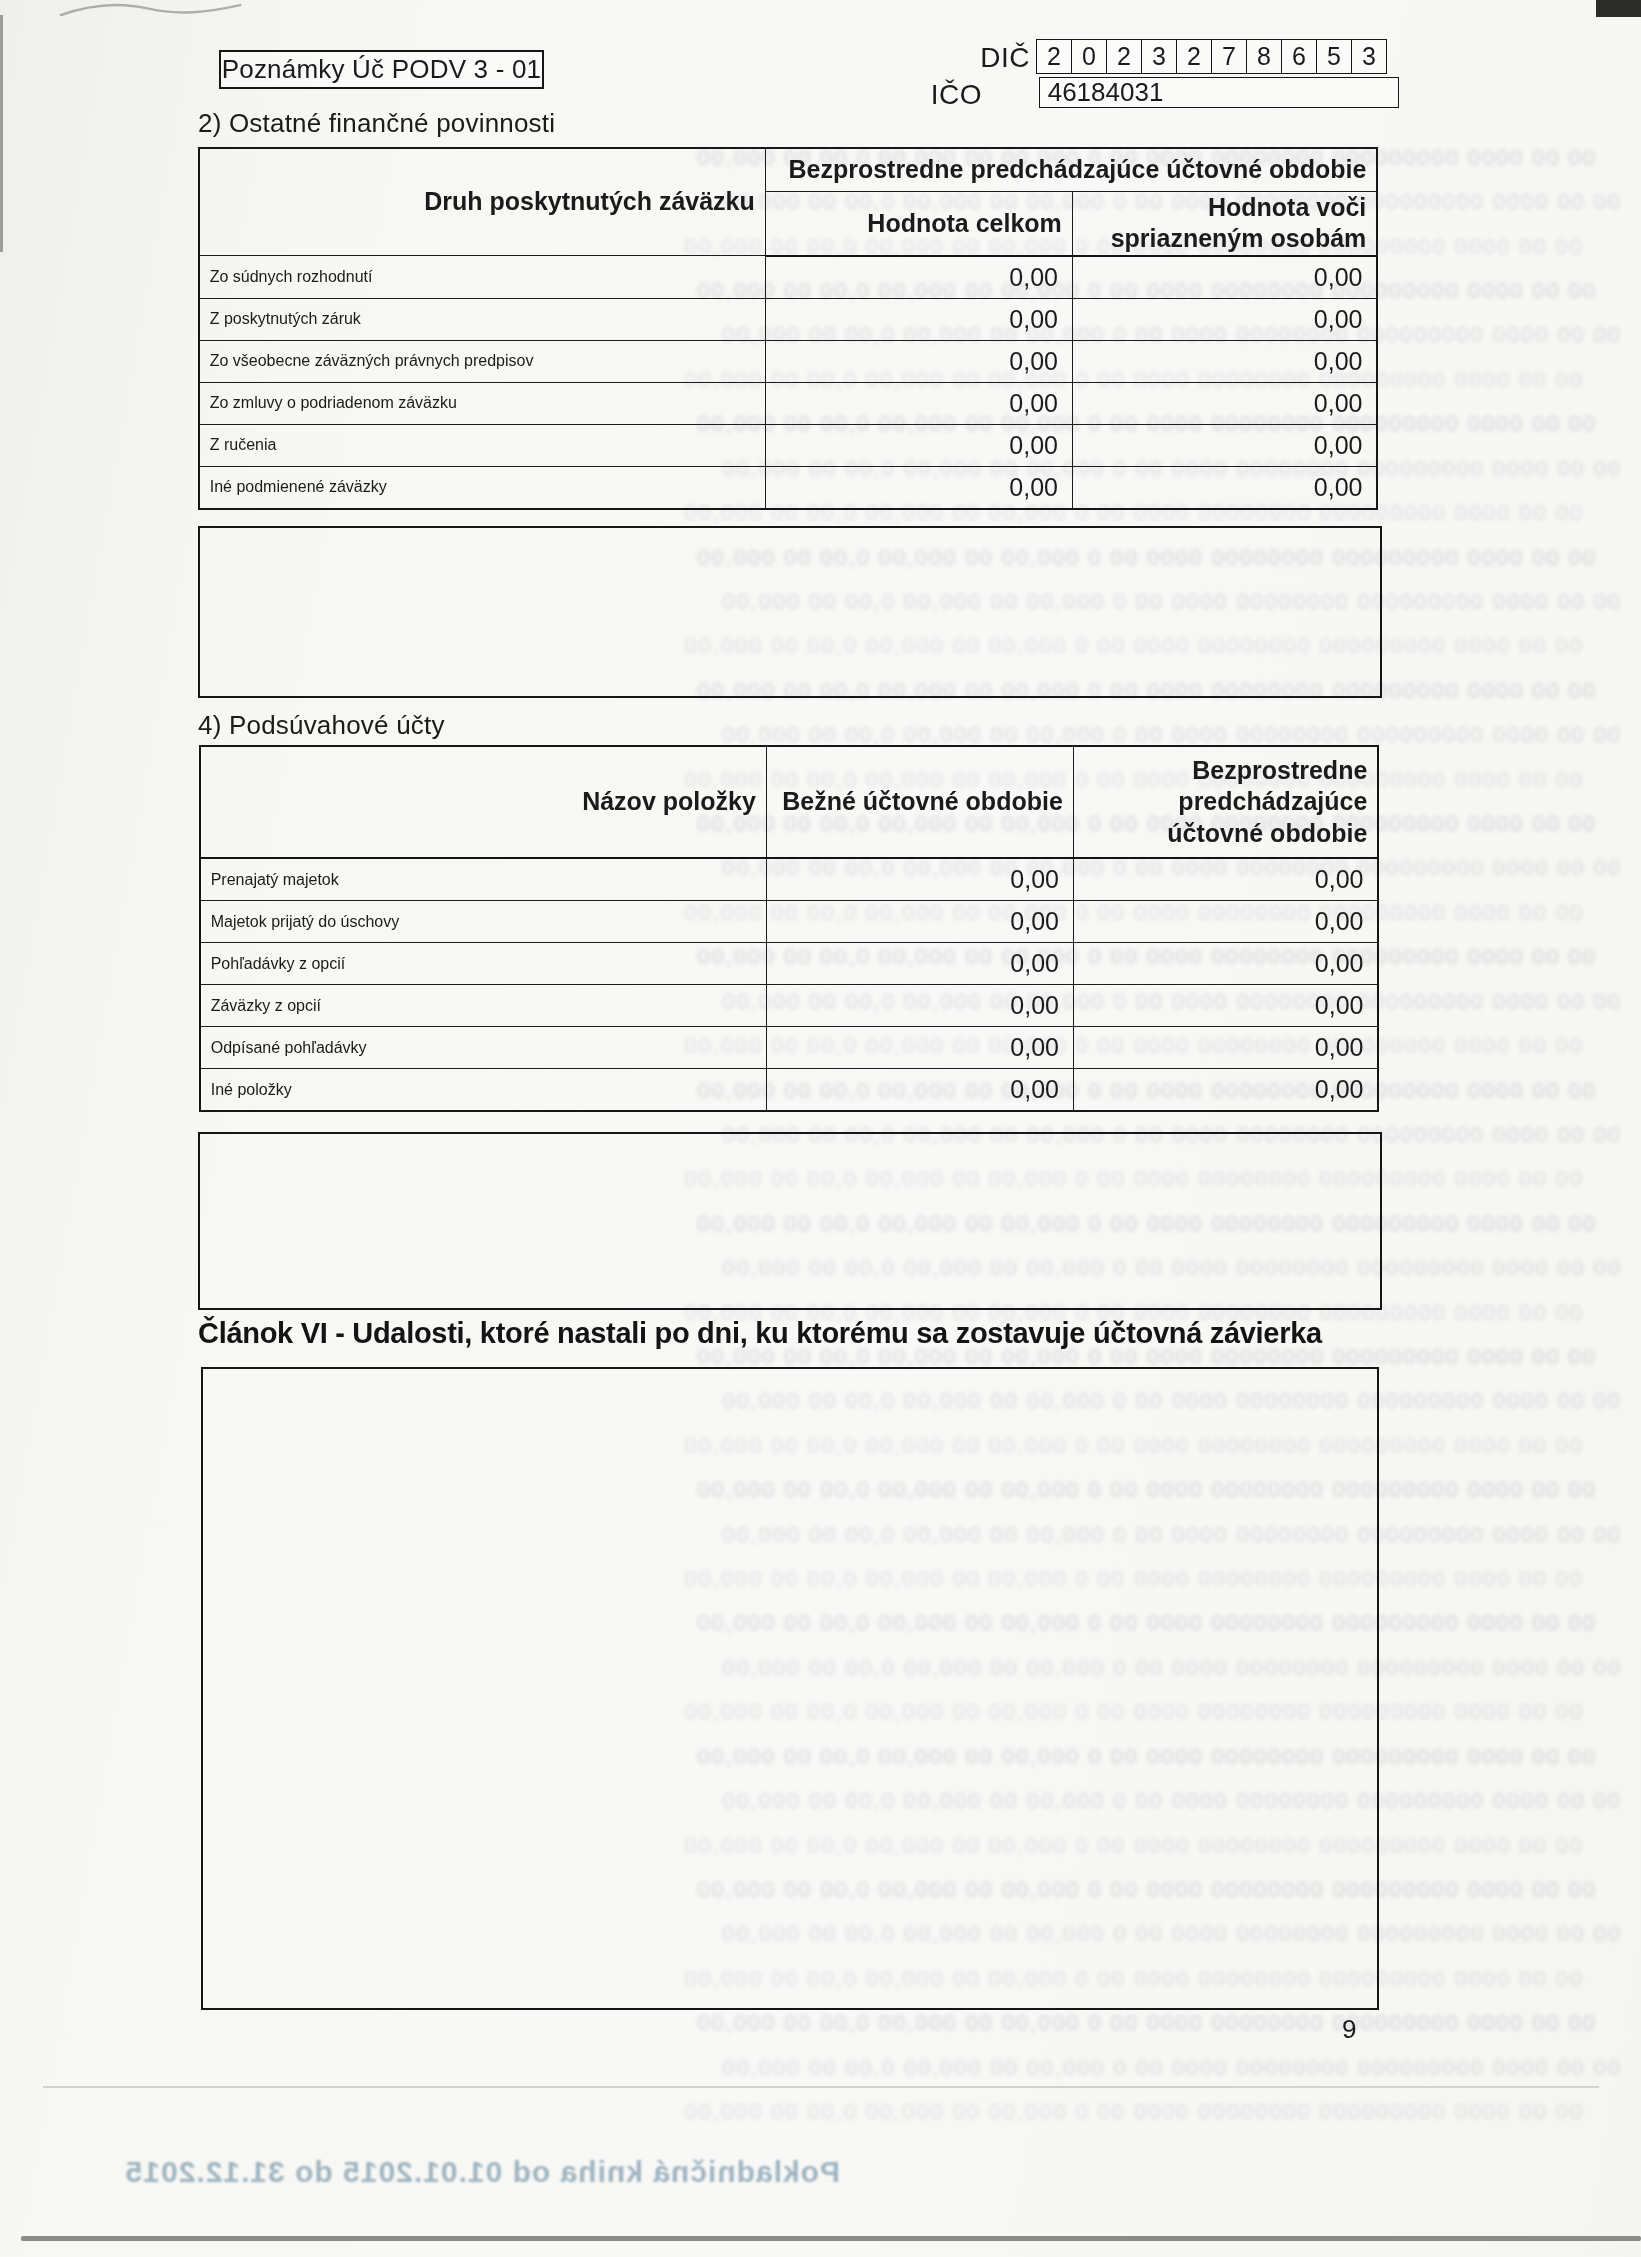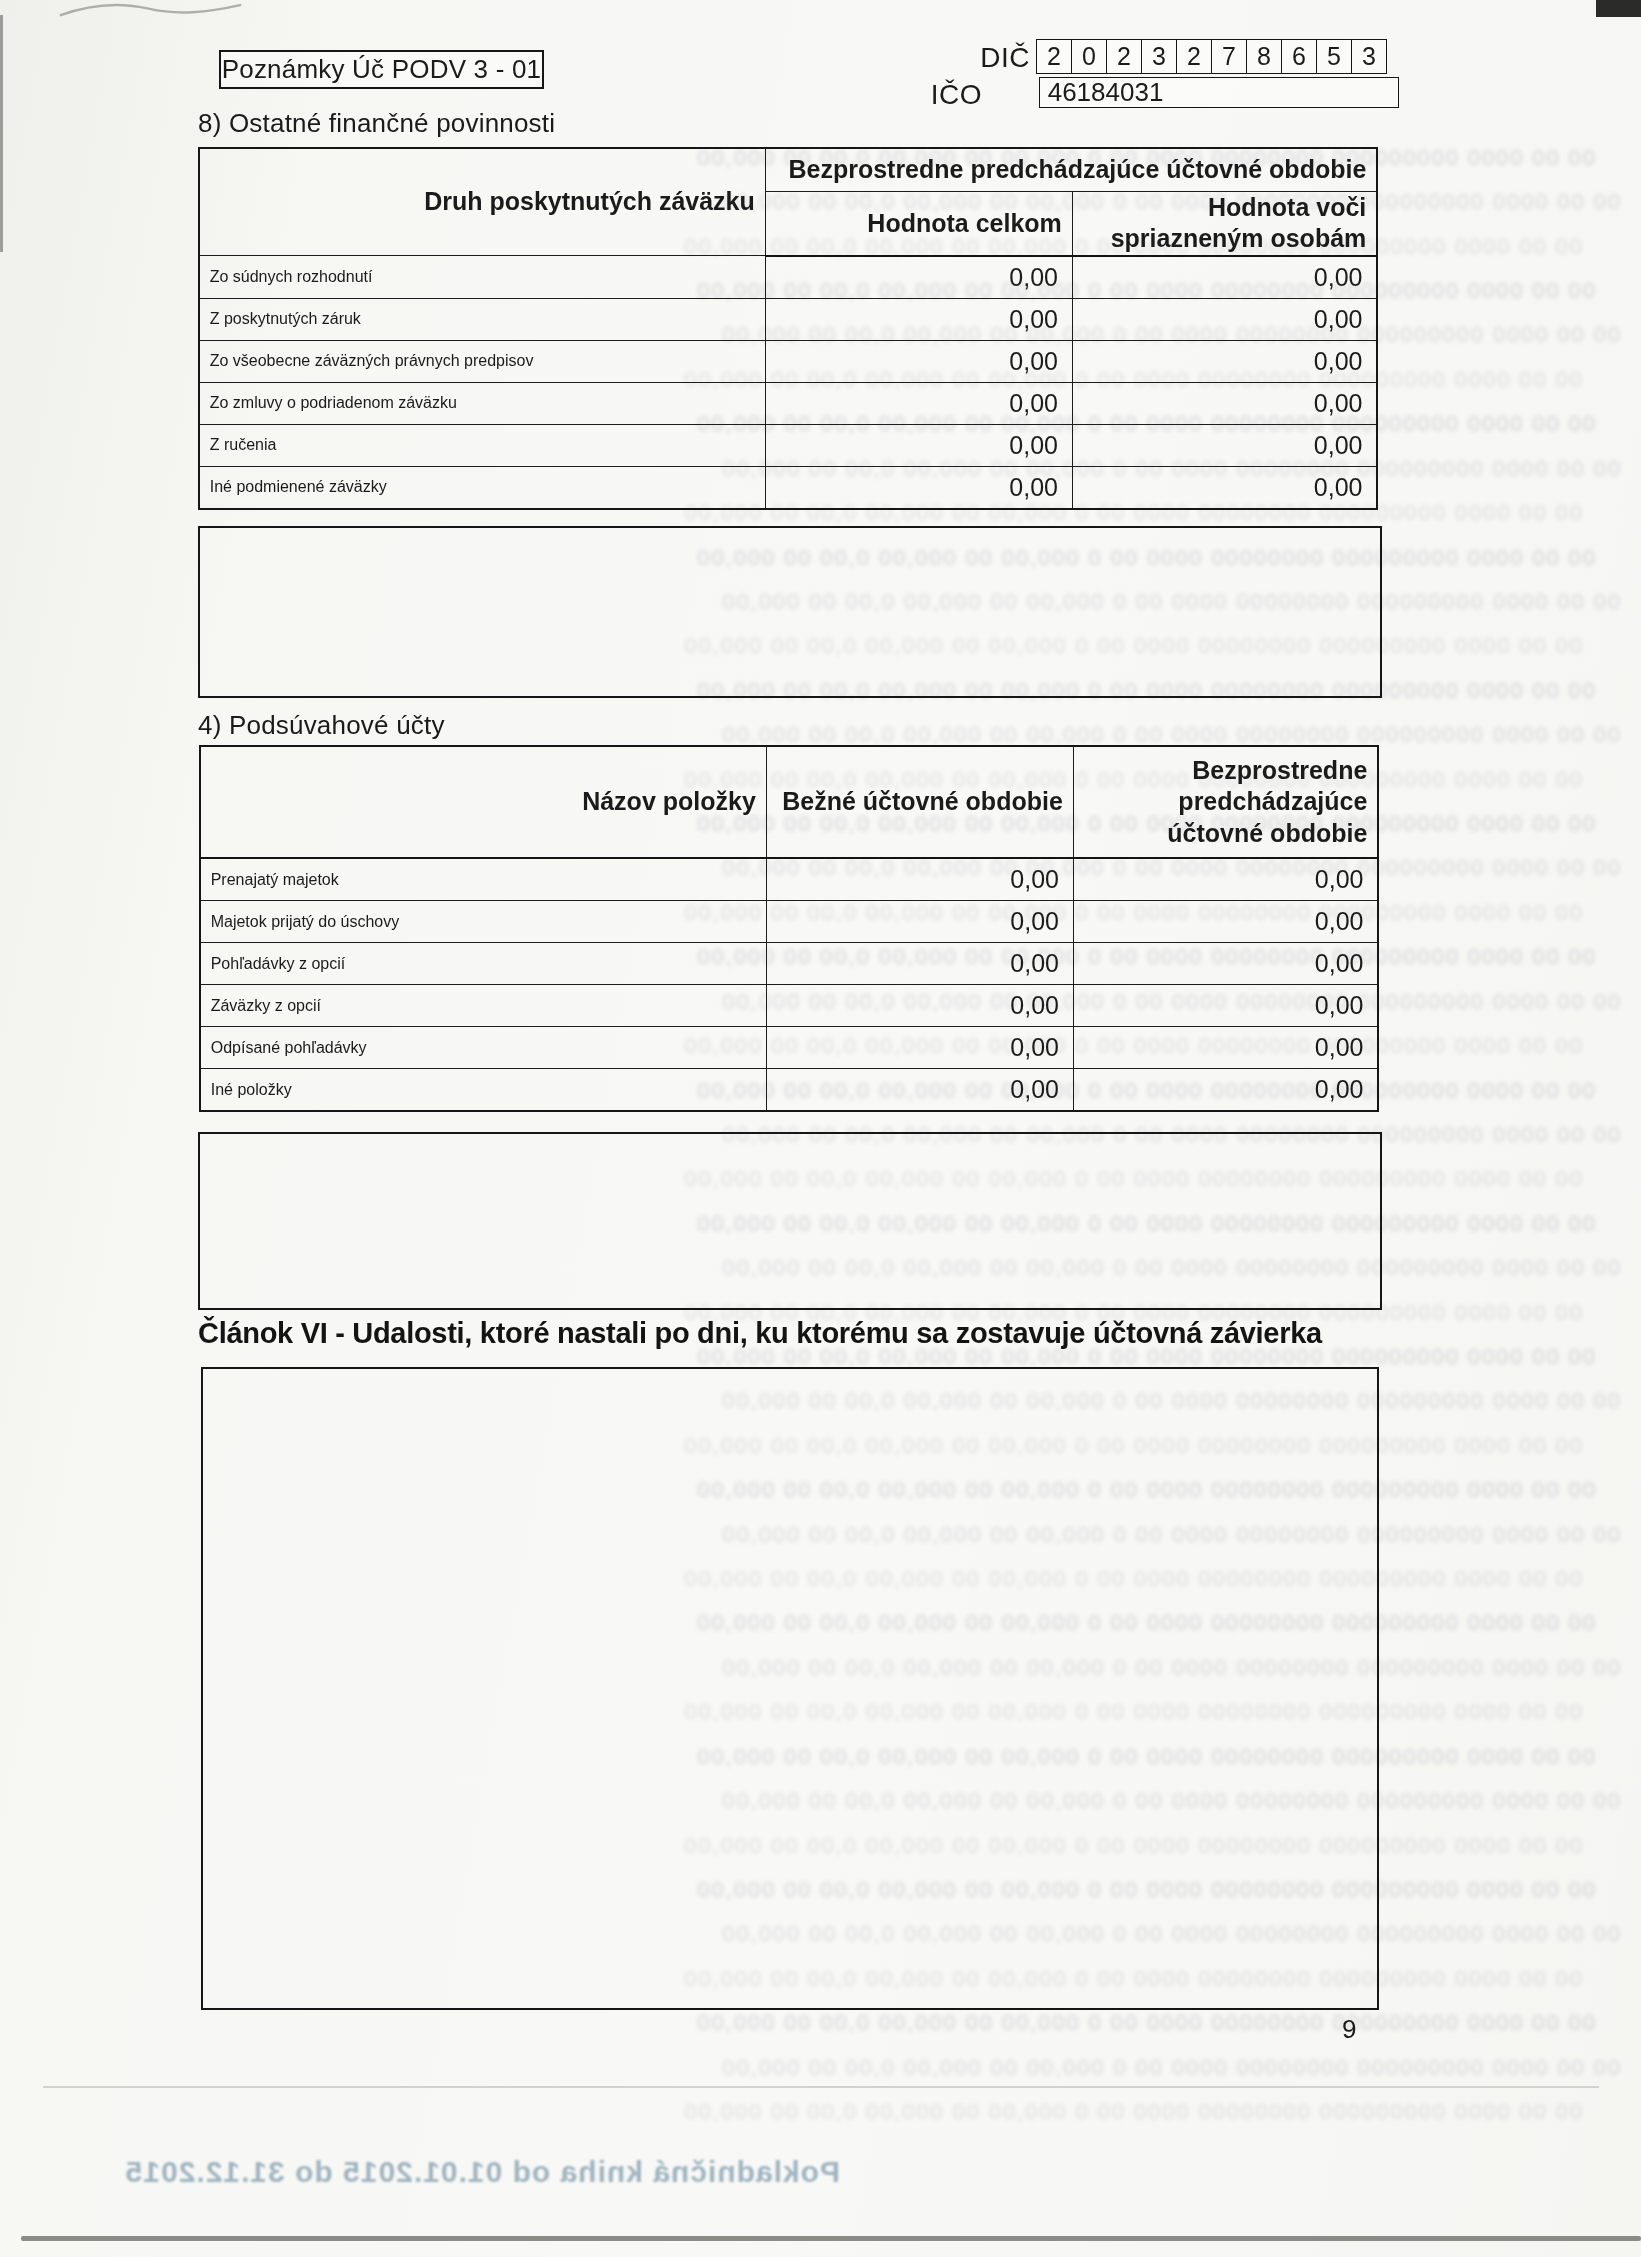--- a/index.html
+++ b/index.html
@@ -151,21 +151,21 @@
       <div class="dic-cell">8</div>
       <div class="dic-cell">6</div>
       <div class="dic-cell">5</div>
       <div class="dic-cell">3</div>
     </div>
   <div class="abs z id-label" id="ico-label">IČO</div>
   <div class="abs z" id="ico-box">
       <span>46184031</span>
     </div>
 
-  <div class="abs z section-label" id="section2-label">8) Ostatné finančné povinnosti</div>
+  <div class="abs z section-label" id="section2-label">2) Ostatné finančné povinnosti</div>
 
   <table class="abs z grid" id="table1">
     <colgroup>
         <col style="width:566px">
         <col style="width:307px">
         <col style="width:305px">
       </colgroup>
     <thead>
       <tr class="rA">
         <th rowspan="2">Druh poskytnutých záväzku</th>

